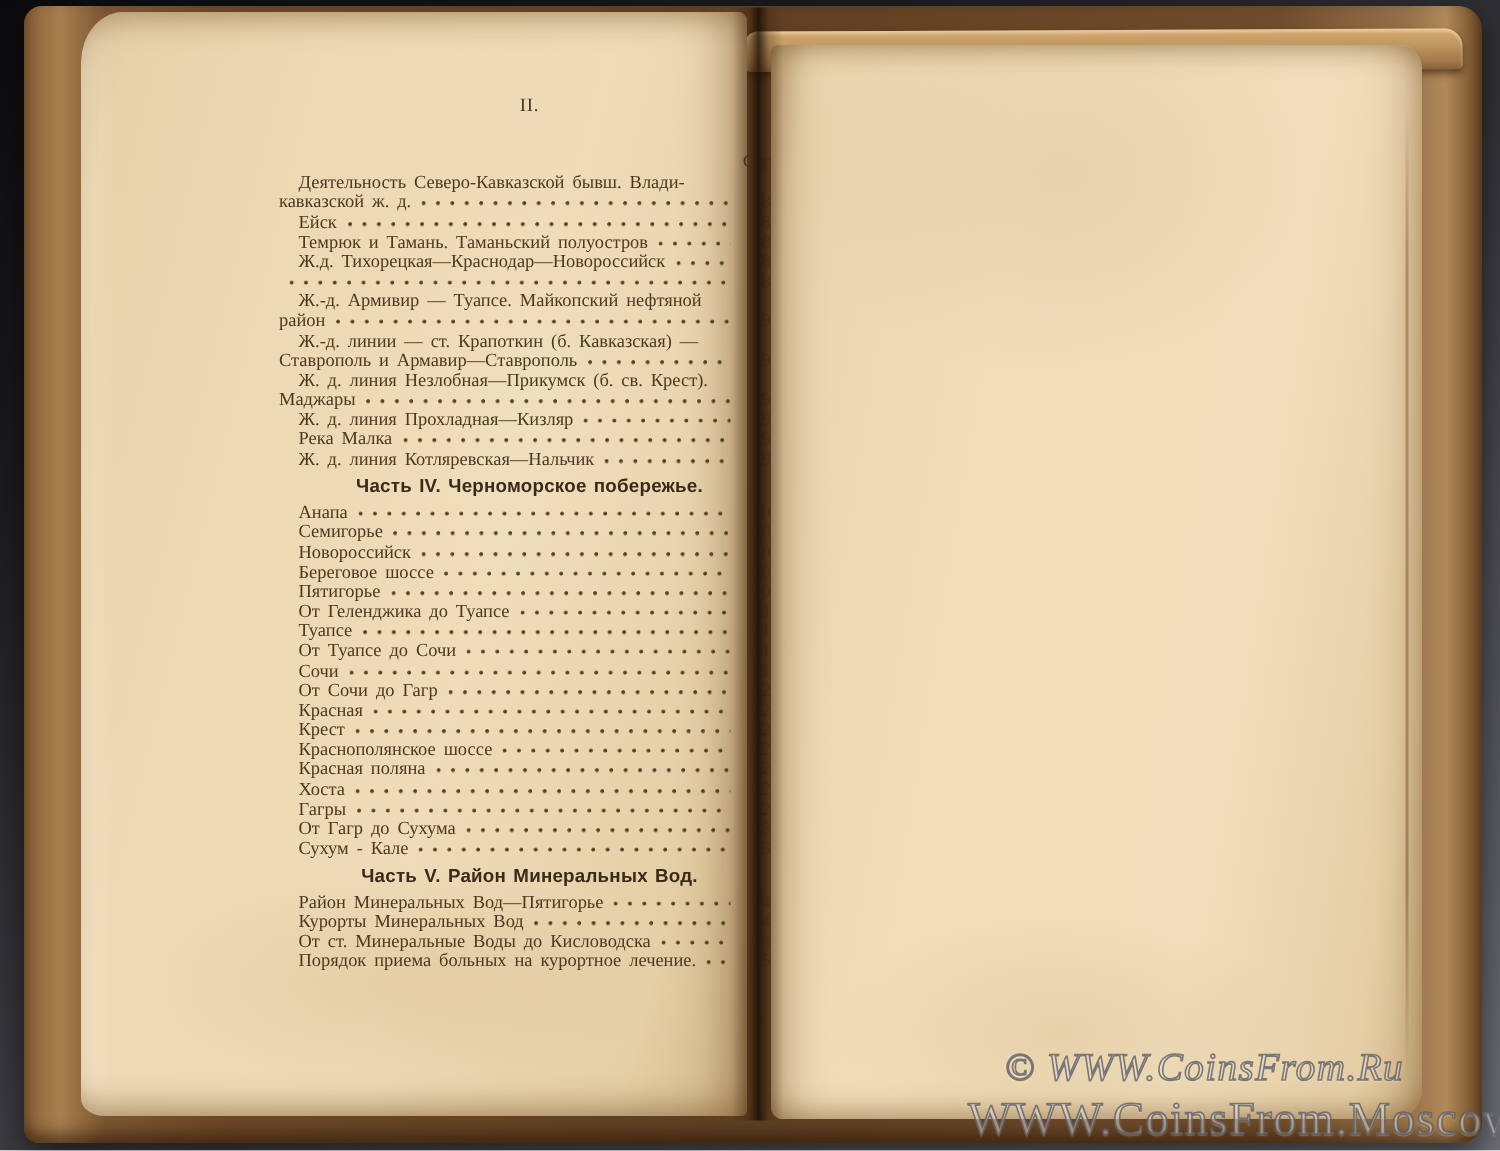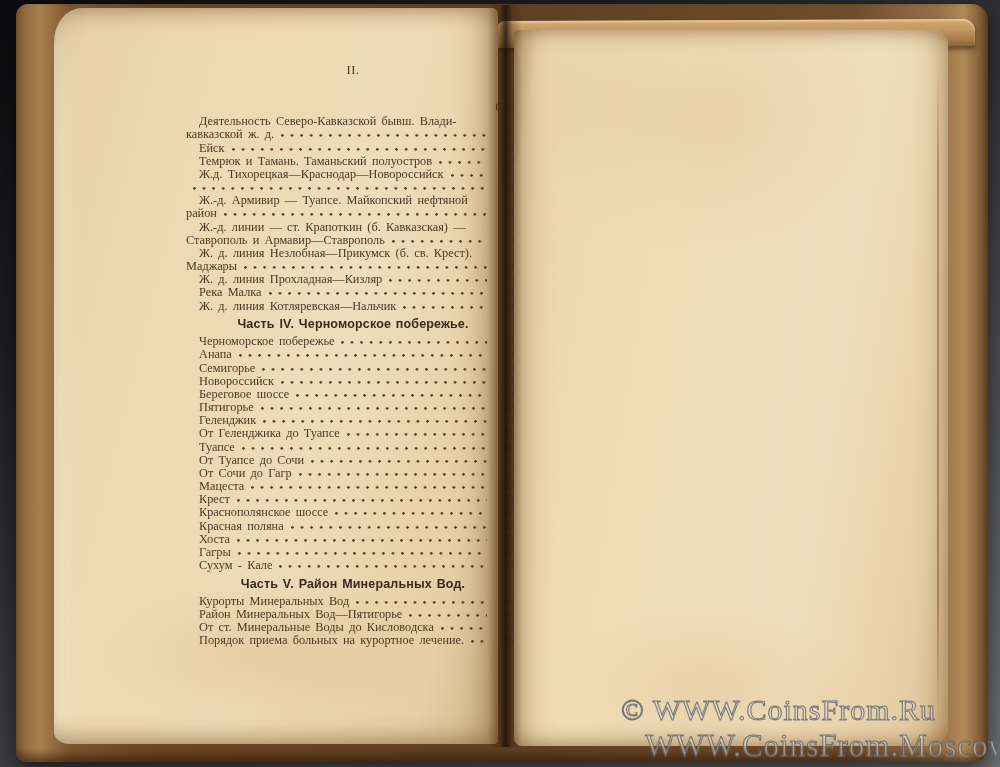--- a/index.html
+++ b/index.html
@@ -47,21 +47,21 @@
   .dots{flex:1 1 auto;min-width:6px;align-self:baseline;height:10px;margin:0 3px 0 7px;
     background-image:radial-gradient(circle at 1.4px 1.4px, rgba(76,56,35,0.95) 1.02px, rgba(76,56,35,0) 1.55px);
     background-size:9.6px 3px;background-repeat:repeat-x;background-position:left bottom 1px;}
   .pg{flex:none;width:30px;text-align:right;}
   .heading{text-align:center;font-family:"Liberation Sans","DejaVu Sans",sans-serif;font-weight:bold;
     font-size:12.5px;color:#392a1a;margin:5.5px 0 4px;letter-spacing:0.15px;word-spacing:1.2px;}
   
   .wm{position:absolute;font-family:"Liberation Serif","DejaVu Serif",serif;white-space:nowrap;
     color:rgba(215,213,210,0.34);-webkit-text-stroke:1.1px rgba(92,92,98,0.78);
     text-shadow:0 1px 1px rgba(255,255,255,0.25);letter-spacing:1px;}
-  .wm-1{right:64px;bottom:40px;font-size:30px;}
+  .wm-1{right:64px;bottom:40px;font-size:26px;font-style:italic;}
   .wm-2{right:-12px;bottom:3px;font-size:31px;}
 </style>
 </head>
 <body>
 
 <div class="scene">
   <div class="book"></div>
   <div class="binding-top"></div>
 
   <div class="page page-left">
@@ -130,25 +130,20 @@
             <span class="dots"></span>
             <span class="pg">94</span>
           </div>
           <div class="row ind">
             <span class="t">Ж. д. линия Котляревская—Нальчик</span>
             <span class="dots"></span>
             <span class="pg">95</span>
           </div>
           <div class="heading">Часть IV. Черноморское побережье.</div>
           <div class="row ind">
-            <span class="t">Черноморское побережье</span>
-            <span class="dots"></span>
-            <span class="pg">99</span>
-          </div>
-          <div class="row ind">
             <span class="t">Анапа</span>
             <span class="dots"></span>
             <span class="pg">100</span>
           </div>
           <div class="row ind">
             <span class="t">Семигорье</span>
             <span class="dots"></span>
             <span class="pg">103</span>
           </div>
           <div class="row ind">
@@ -160,46 +155,46 @@
             <span class="t">Береговое шоссе</span>
             <span class="dots"></span>
             <span class="pg">106</span>
           </div>
           <div class="row ind">
             <span class="t">Пятигорье</span>
             <span class="dots"></span>
             <span class="pg">107</span>
           </div>
           <div class="row ind">
-            <span class="t">Геленджик</span>
-            <span class="dots"></span>
-            <span class="pg">108</span>
-          </div>
-          <div class="row ind">
             <span class="t">От Геленджика до Туапсе</span>
             <span class="dots"></span>
             <span class="pg">111</span>
           </div>
           <div class="row ind">
             <span class="t">Туапсе</span>
             <span class="dots"></span>
             <span class="pg">113</span>
           </div>
           <div class="row ind">
             <span class="t">От Туапсе до Сочи</span>
             <span class="dots"></span>
             <span class="pg">115</span>
           </div>
           <div class="row ind">
+            <span class="t">Сочи</span>
+            <span class="dots"></span>
+            <span class="pg">117</span>
+          </div>
+          <div class="row ind">
             <span class="t">От Сочи до Гагр</span>
             <span class="dots"></span>
             <span class="pg">122</span>
           </div>
           <div class="row ind">
-            <span class="t">Мацеста</span>
+            <span class="t">Красная</span>
             <span class="dots"></span>
             <span class="pg">124</span>
           </div>
           <div class="row ind">
             <span class="t">Крест</span>
             <span class="dots"></span>
             <span class="pg">126</span>
           </div>
           <div class="row ind">
             <span class="t">Краснополянское шоссе</span>
@@ -215,34 +210,39 @@
             <span class="t">Хоста</span>
             <span class="dots"></span>
             <span class="pg">128</span>
           </div>
           <div class="row ind">
             <span class="t">Гагры</span>
             <span class="dots"></span>
             <span class="pg">129</span>
           </div>
           <div class="row ind">
+            <span class="t">От Гагр до Сухума</span>
+            <span class="dots"></span>
+            <span class="pg">132</span>
+          </div>
+          <div class="row ind">
             <span class="t">Сухум - Кале</span>
             <span class="dots"></span>
             <span class="pg">135</span>
           </div>
           <div class="heading">Часть V. Район Минеральных Вод.</div>
           <div class="row ind">
+            <span class="t">Район Минеральных Вод—Пятигорье</span>
+            <span class="dots"></span>
+            <span class="pg">143</span>
+          </div>
+          <div class="row ind">
             <span class="t">Курорты Минеральных Вод</span>
             <span class="dots"></span>
             <span class="pg">144</span>
-          </div>
-          <div class="row ind">
-            <span class="t">Район Минеральных Вод—Пятигорье</span>
-            <span class="dots"></span>
-            <span class="pg">143</span>
           </div>
           <div class="row ind">
             <span class="t">От ст. Минеральные Воды до Кисловодска</span>
             <span class="dots"></span>
             <span class="pg">149</span>
           </div>
           <div class="row ind">
             <span class="t">Порядок приема больных на курортное лечение.</span>
             <span class="dots"></span>
             <span class="pg">150</span>

